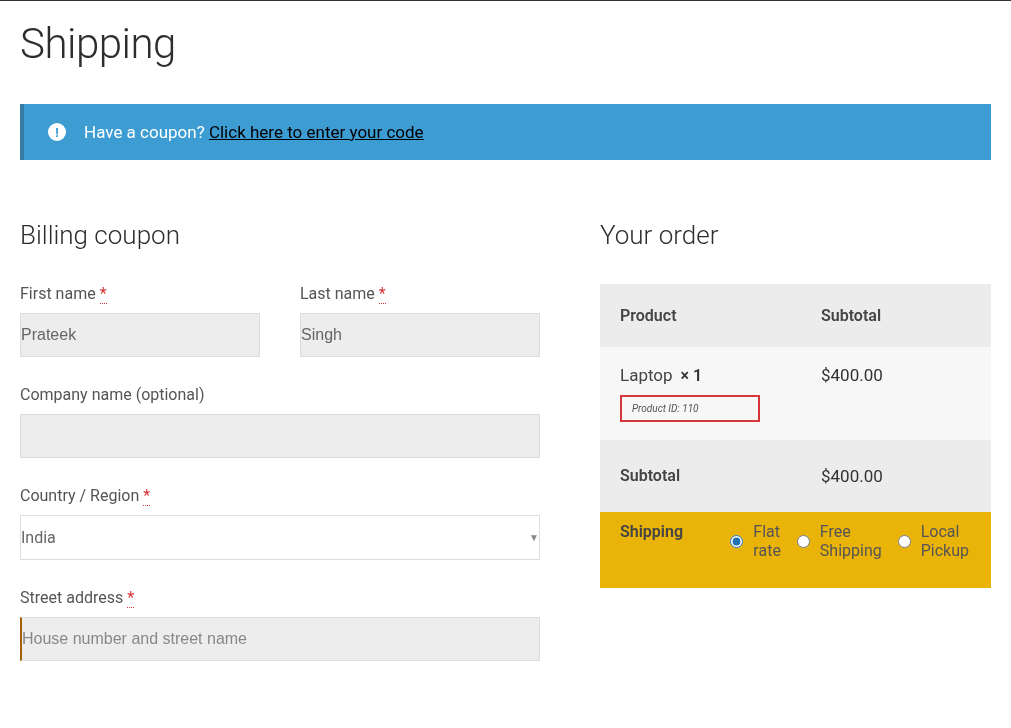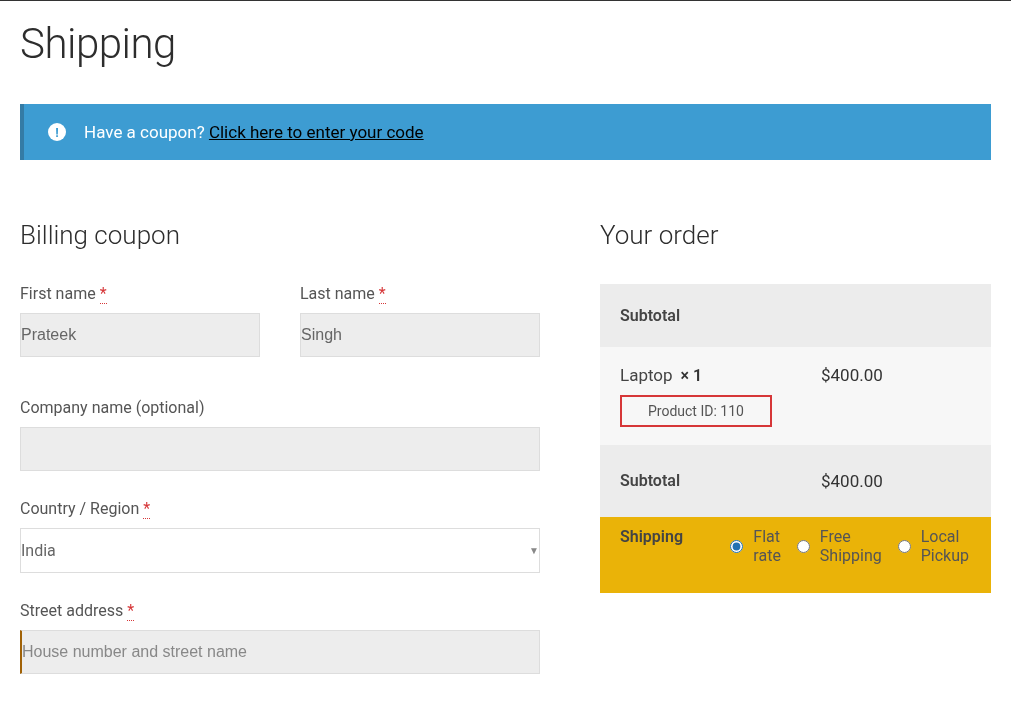--- a/index.html
+++ b/index.html
@@ -45,21 +45,21 @@
   .col-left { flex: 0 0 520px; }
   .col-right { flex: 1; }
   h2.section-title {
     font-size: 26px;
     font-weight: 300;
     color: #2d2d2d;
     margin-bottom: 34px;
   }
   .row-two { display: flex; gap: 40px; margin-bottom: 28px; }
   .field { flex: 1; margin-bottom: 28px; }
-  .row-two .field { margin-bottom: 13px; }
+  .row-two .field { margin-bottom: 0; }
   label {
     display: block;
     font-size: 16px;
     color: #555;
     margin-bottom: 10px;
   }
   .req { color: #d63638; border-bottom: 1px dotted #d63638; }
   input[type=text], .select {
     width: 100%;
     padding: 12px 0;
@@ -90,26 +90,27 @@
     padding: 18px 20px;
   }
   .order-row.head { background: #ececec; font-weight: 600; color: #444; padding: 22px 20px; }
   .order-row .c1 { flex: 1; }
   .order-row .c2 { flex: 0 0 150px; }
   .order-row.item { background: #f7f7f7; align-items: flex-start; }
   .order-row.item .prod-name { color: #444; font-size: 17px; }
   .order-row.item .qty { font-weight: 600; }
   .prod-id-box {
     border: 2px solid #d63638;
-    padding: 6px 26px;
-    font-size: 14px;
+    padding: 6px 10px;
+    font-size: 10px;
     color: #555;
     margin-top: 10px;
     display: inline-block;
     min-width: 140px;
+    font-style: italic;
   }
   .order-row.subtotal { background: #ececec; font-weight: 600; color: #444; padding: 26px 20px; }
   .order-row.subtotal .c2 { font-weight: 400; color: #333; }
   .order-row.ship { background: #eab308; padding-top: 10px; }
   .order-row.ship .c1 { font-weight: 600; color: #444; }
   .ship-options { display: flex; flex-direction: row; gap: 14px; font-size: 16px; }
   .ship-opt { display: flex; align-items: center; gap: 10px; cursor: pointer; }
   .ship-opt input { width: 15px; height: 15px; accent-color: #2271b1; cursor: pointer; }
   .price { color: #333; font-size: 17px; }
 </style>
@@ -158,20 +159,21 @@
         <label><span>Street address</span> <span class="req">*</span></label>
         <input type="text" placeholder="House number and street name" style="">
       </div>
     </div>
 
     <div class="col-right">
       <h2 class="section-title">Your order</h2>
 
       <div class="order-box">
         <div class="order-row head">
+          <div class="c1">Product</div>
           <div class="c2">Subtotal</div>
         </div>
 
         <div class="order-row item">
           <div class="c1">
             <span class="prod-name">Laptop</span>
             &nbsp;<span class="qty">×  1</span>
             <div class="prod-id-box">Product ID: 110</div>
           </div>
           <div class="c2 price">$400.00</div>

